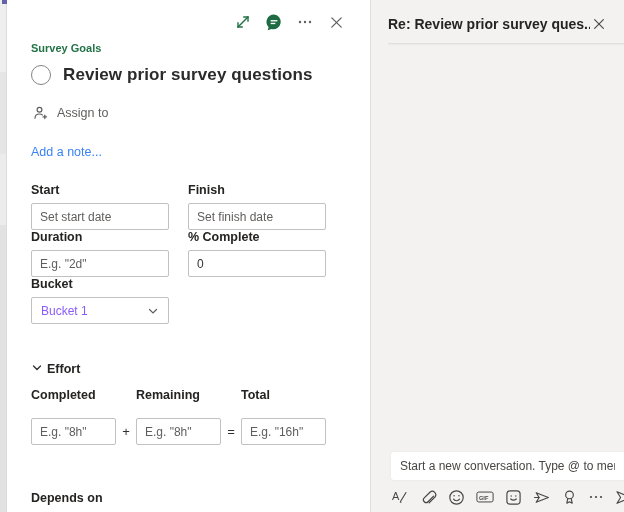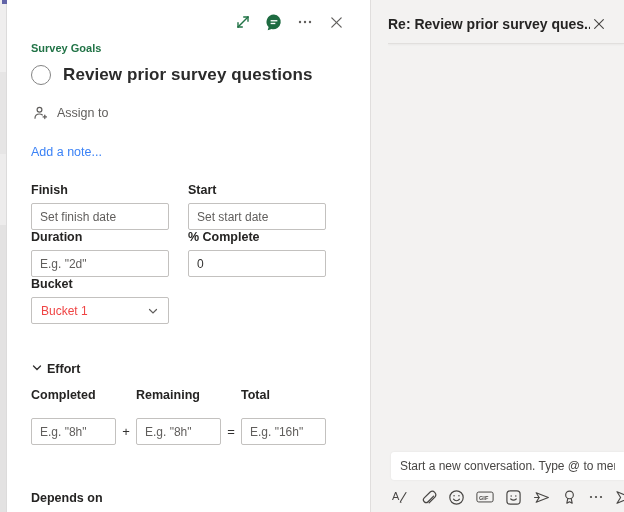--- a/index.html
+++ b/index.html
@@ -44,21 +44,21 @@
     width:100%; height:27px; border:1px solid #c3c1bf; border-radius:2px;
     font-family:"Liberation Sans", sans-serif; font-size:12px; color:#323130;
     padding:0 8px; background:#fff; outline:none;
   }
   .txt::placeholder { color:#605e5c; opacity:1; }
   .mt24 { margin-top:24px; } .mt14 { }
 
   .select-box {
     width:138px; height:27px; border:1px solid #c3c1bf; border-radius:2px;
     display:flex; align-items:center; justify-content:space-between;
-    padding:0 9px; font-size:12px; color:#ef4444; cursor:pointer; background:#fff;
+    padding:0 9px; font-size:12px; color:#8b5cf6; cursor:pointer; background:#fff;
   }
   .effort-head { display:flex; align-items:flex-start; gap:4px; margin-top:38px; cursor:pointer; }
   .effort-head .lbl { font-size:12.5px; font-weight:700; }
   .effort-grid {
     display:grid; grid-template-columns:85px 20px 85px 20px 85px;
     margin-top:12px; row-gap:16px; align-items:center;
   }
   .op { text-align:center; font-size:13px; color:#323130; }
   .depends-label { margin-top:46px; font-size:12.5px; font-weight:700; }
   .depends-text { margin-top:7px; font-size:12.5px; color:#605e5c; }
@@ -149,26 +149,26 @@
     </span>
     <span>Assign to</span>
   </div>
 
   <div class="add-note">Add a note...</div>
 
   <div class="form">
 
     <div class="grid2 mt24">
       <div>
+        <label class="fld-label">Start</label>
+        <input class="txt" type="text" placeholder="Set start date" style="">
+      </div>
+      <div>
         <label class="fld-label">Finish</label>
         <input class="txt" type="text" placeholder="Set finish date" style="">
-      </div>
-      <div>
-        <label class="fld-label">Start</label>
-        <input class="txt" type="text" placeholder="Set start date" style="">
       </div>
     </div>
 
     <div class="grid2 mt14">
       <div>
         <label class="fld-label">Duration</label>
         <input class="txt" type="text" placeholder="E.g. &quot;2d&quot;" style="">
       </div>
       <div>
         <label class="fld-label">% Complete</label>

